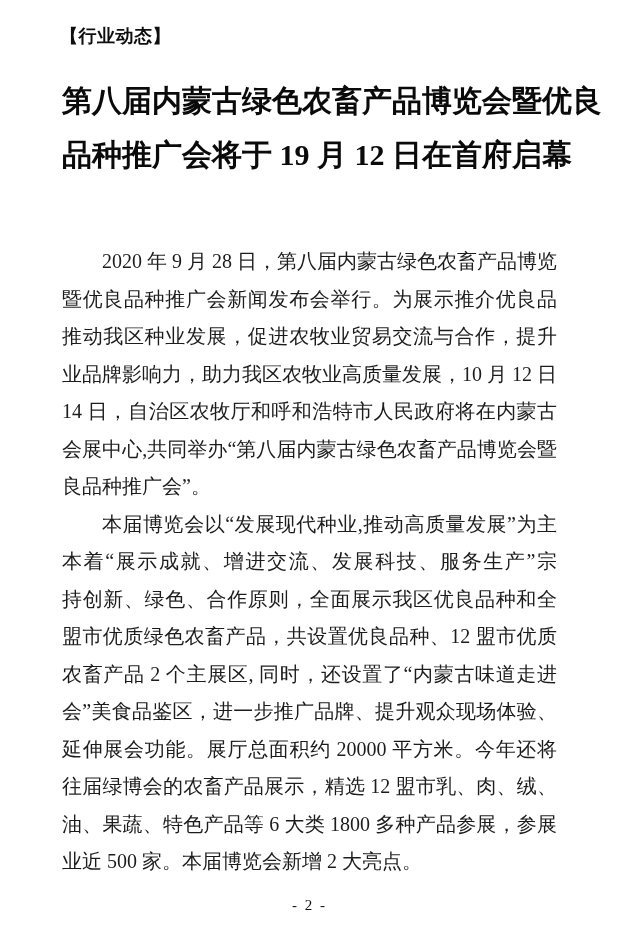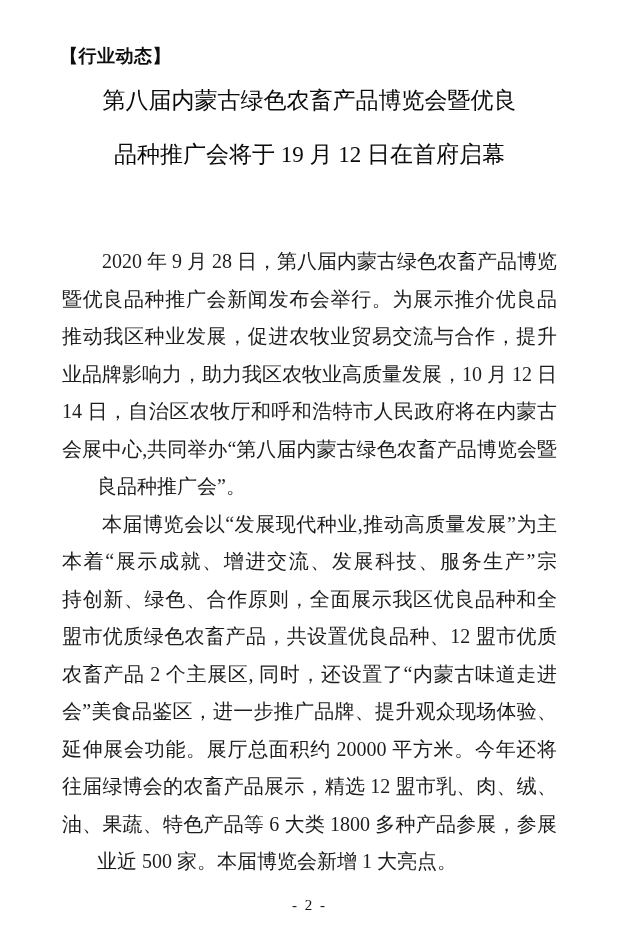--- a/index.html
+++ b/index.html
@@ -11,36 +11,36 @@
     position: relative;
     width: 619px;
     height: 946px;
     background: #ffffff;
     color: #151515;
     overflow: hidden;
     font-family: "Liberation Serif", "DejaVu Serif", serif;
   }
   .section-label {
     position: absolute;
-    top: 44px;
+    top: 24px;
     left: 60px;
     font-family: Liberation Sans, sans-serif;
     font-weight: bold;
     font-size: 18px;
     letter-spacing: 0.5px;
     color: #0e0e0e;
   }
   .doc-title {
     position: absolute;
     top: 74px;
     left: 62px;
     width: 495px;
     text-align: center;
-    font-weight: normal;
-    font-size: 23px;
+    font-weight: bold;
+    font-size: 30px;
     color: #0a0a0a;
   }
   .title-line {
     height: 54px;
     line-height: 54px;
     white-space: nowrap;
   }
   .doc-body {
     position: absolute;
     top: 243px;
@@ -63,21 +63,20 @@
   }
   .line.justify {
     white-space: normal;
   }
   .line.first {
     text-indent: 2em;
   }
   .line.last {
     text-align: right;
     text-align-last: left;
-    margin-left: 35px;
   }
   .page-number {
     position: absolute;
     top: 897px;
     left: 0;
     width: 100%;
     text-align: center;
     font-size: 15px;
     color: #111;
     letter-spacing: 2px;
@@ -107,18 +106,18 @@
       <div class="para">
         <div class="line first justify">本届博览会以“发展现代种业,推动高质量发展”为主题，</div>
         <div class="line justify">本着“展示成就、增进交流、发展科技、服务生产”宗旨，坚</div>
         <div class="line justify">持创新、绿色、合作原则，全面展示我区优良品种和全区 12</div>
         <div class="line justify">盟市优质绿色农畜产品，共设置优良品种、12 盟市优质绿色</div>
         <div class="line justify">农畜产品 2 个主展区, 同时，还设置了“内蒙古味道走进绿博</div>
         <div class="line justify">会”美食品鉴区，进一步推广品牌、提升观众现场体验、拓展</div>
         <div class="line justify">延伸展会功能。展厅总面积约 20000 平方米。今年还将延续</div>
         <div class="line justify">往届绿博会的农畜产品展示，精选 12 盟市乳、肉、绒、粮</div>
         <div class="line justify">油、果蔬、特色产品等 6 大类 1800 多种产品参展，参展企</div>
-        <div class="line last">业近 500 家。本届博览会新增 1 大亮点。</div>
+        <div class="line last">业近 500 家。本届博览会新增 2 大亮点。</div>
       </div>
     </div>
 
   <div class="page-number">- 2 -</div>
 </div>
 
 </body></html>

